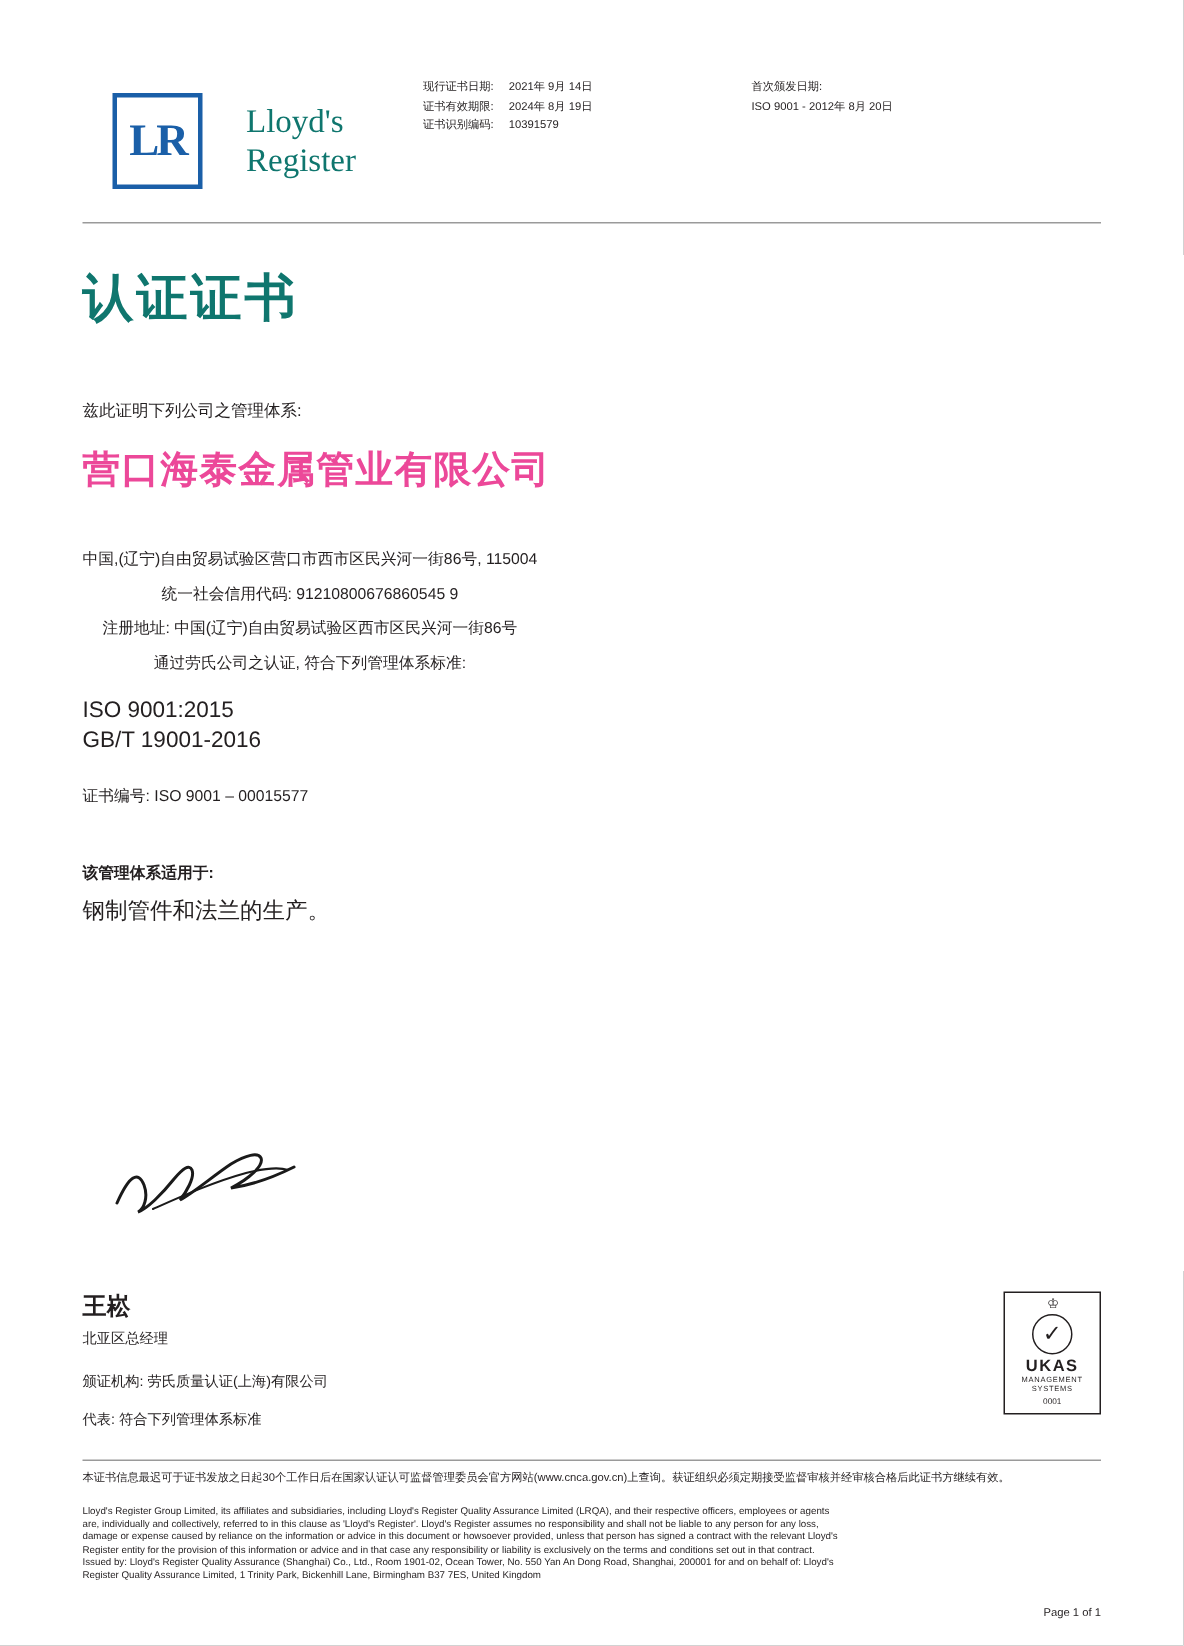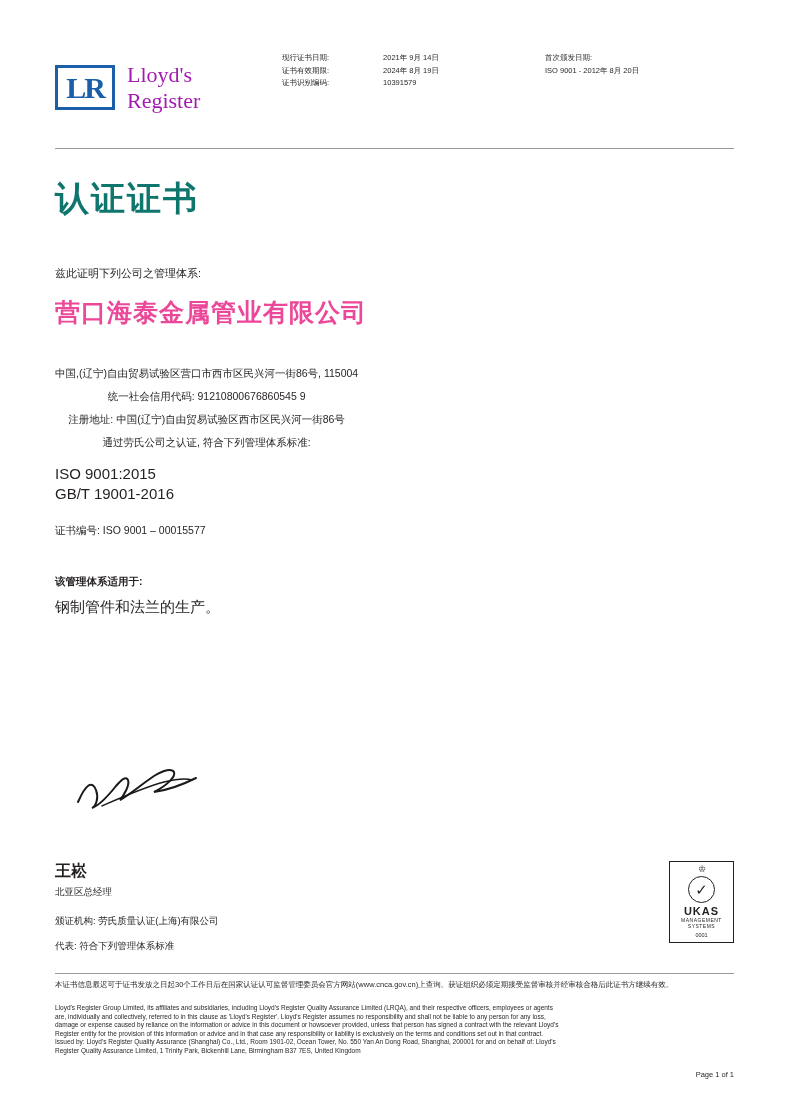--- a/index.html
+++ b/index.html
@@ -25,55 +25,56 @@
   }
   .logo-wrap {
     position: absolute;
     left: 55px;
     top: 62px;
     display: flex;
     align-items: center;
   }
   .logo-mark {
     width: 60px;
-    height: 45px;
+    height: 64px;
     border: 3px solid #1a5fa8;
     box-sizing: border-box;
     position: relative;
+    margin-left: 20px;
   }
   .logo-mark .lr-letters {
     position: absolute;
     inset: 0;
     display: flex;
     align-items: center;
     justify-content: center;
     font-family: "Liberation Serif", serif;
     font-weight: bold;
     font-size: 30px;
     color: #1a5fa8;
     letter-spacing: -2px;
   }
   .logo-text {
-    margin-left: 12px;
+    margin-left: 29px;
     font-family: "Liberation Serif", serif;
     font-size: 22px;
     line-height: 1.18;
-    color: #a21caf;
+    color: #0f766e;
   }
 
   .meta {
     position: absolute;
     left: 282px;
     top: 52px;
     display: flex;
     gap: 0px;
     font-size: 7.5px;
     color: #231f20;
   }
-  .meta-col { display: flex; gap: 44px; }
+  .meta-col { display: flex; }
   .meta-labels { }
   .meta-values { margin-left: 10px; }
   .meta-line { line-height: 12.5px; white-space: nowrap; }
   .meta-col2 { margin-left: 106px; }
 
   .rule {
     position: absolute;
     left: 55px;
     right: 55px;
     top: 148px;

